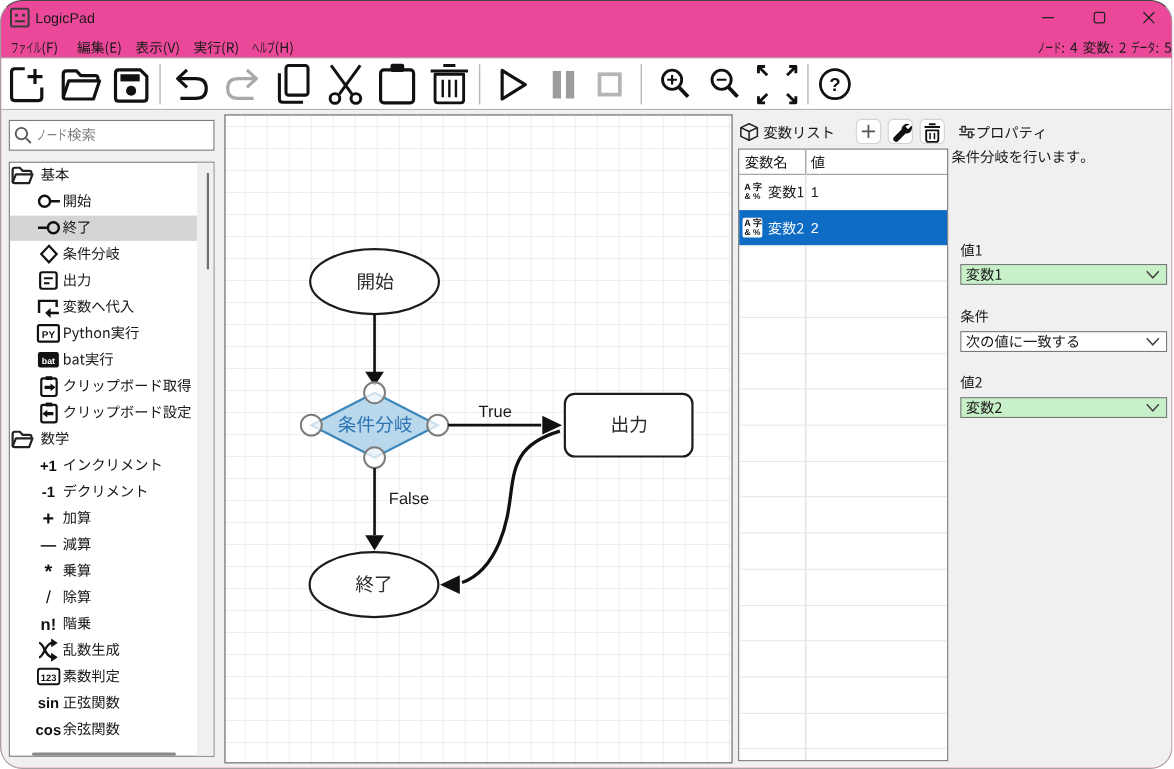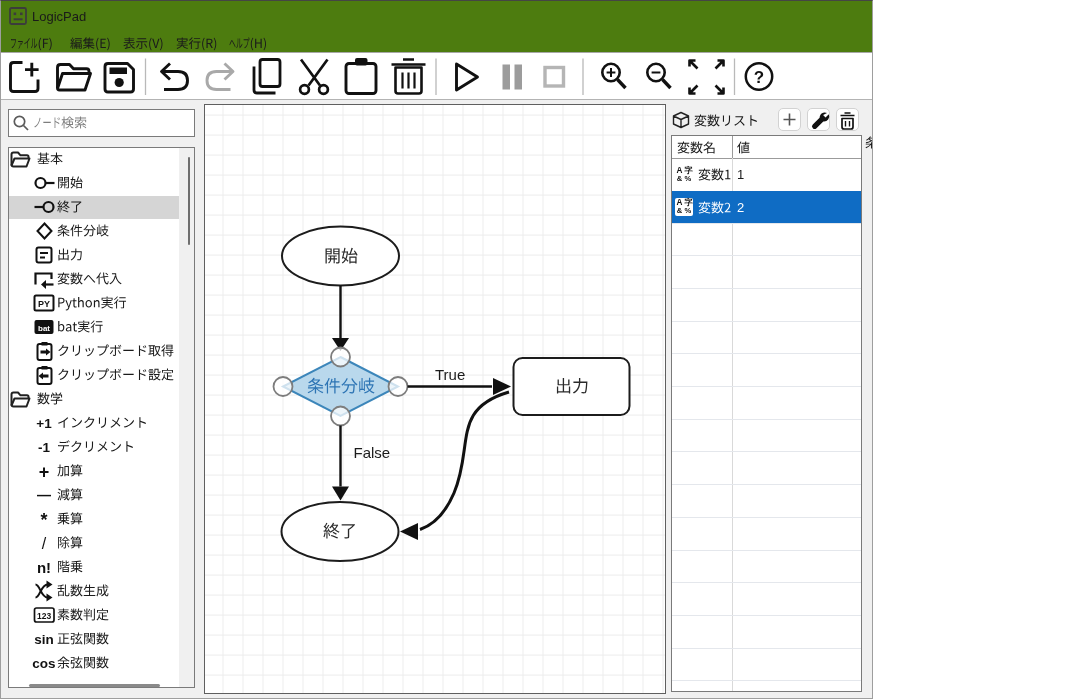--- a/index.html
+++ b/index.html
@@ -1,18 +1,18 @@
 <!DOCTYPE html>
 <html><head><meta charset="utf-8"><style>
 html,body{margin:0;padding:0;width:1067px;height:699px;background:#fff;
 font-family:"Liberation Sans",sans-serif;}
 *{box-sizing:border-box}
 .abs{position:absolute}
-#win{position:absolute;left:0;top:0;width:873px;height:699px;background:#4d7c0f;
-border:1px solid #9e9e9e;border-top:1px solid #454545;border-radius:0;overflow:hidden}
+#win{position:absolute;left:0;top:0;width:1066px;height:699px;background:#ec4899;
+border:1px solid #9e9e9e;border-top:1px solid #454545;border-radius:20px;overflow:hidden}
 </style></head><body>
 <div id="win">
 <svg class="abs" style="left:0;top:0" width="1067" height="30">
       <rect x="9" y="7" width="16" height="16" rx="1.5" fill="none" stroke="#3c3c3c" stroke-width="1.8"></rect>
       <rect x="12.6" y="11.5" width="2.6" height="2.6" fill="#3c3c3c"></rect>
       <rect x="19" y="11.5" width="2.6" height="2.6" fill="#3c3c3c"></rect>
       <rect x="12.6" y="17.3" width="9" height="2" fill="#3c3c3c"></rect>
       <path d="M946.5 15 H957" stroke="#222" stroke-width="1.1" fill="none"></path>
       <rect x="993.8" y="10.3" width="9.4" height="9.4" rx="1.8" fill="none" stroke="#222" stroke-width="1.1"></rect>
       <path d="M1038.5 10.2 L1048.3 20 M1048.3 10.2 L1038.5 20" stroke="#222" stroke-width="1.2" fill="none"></path>

